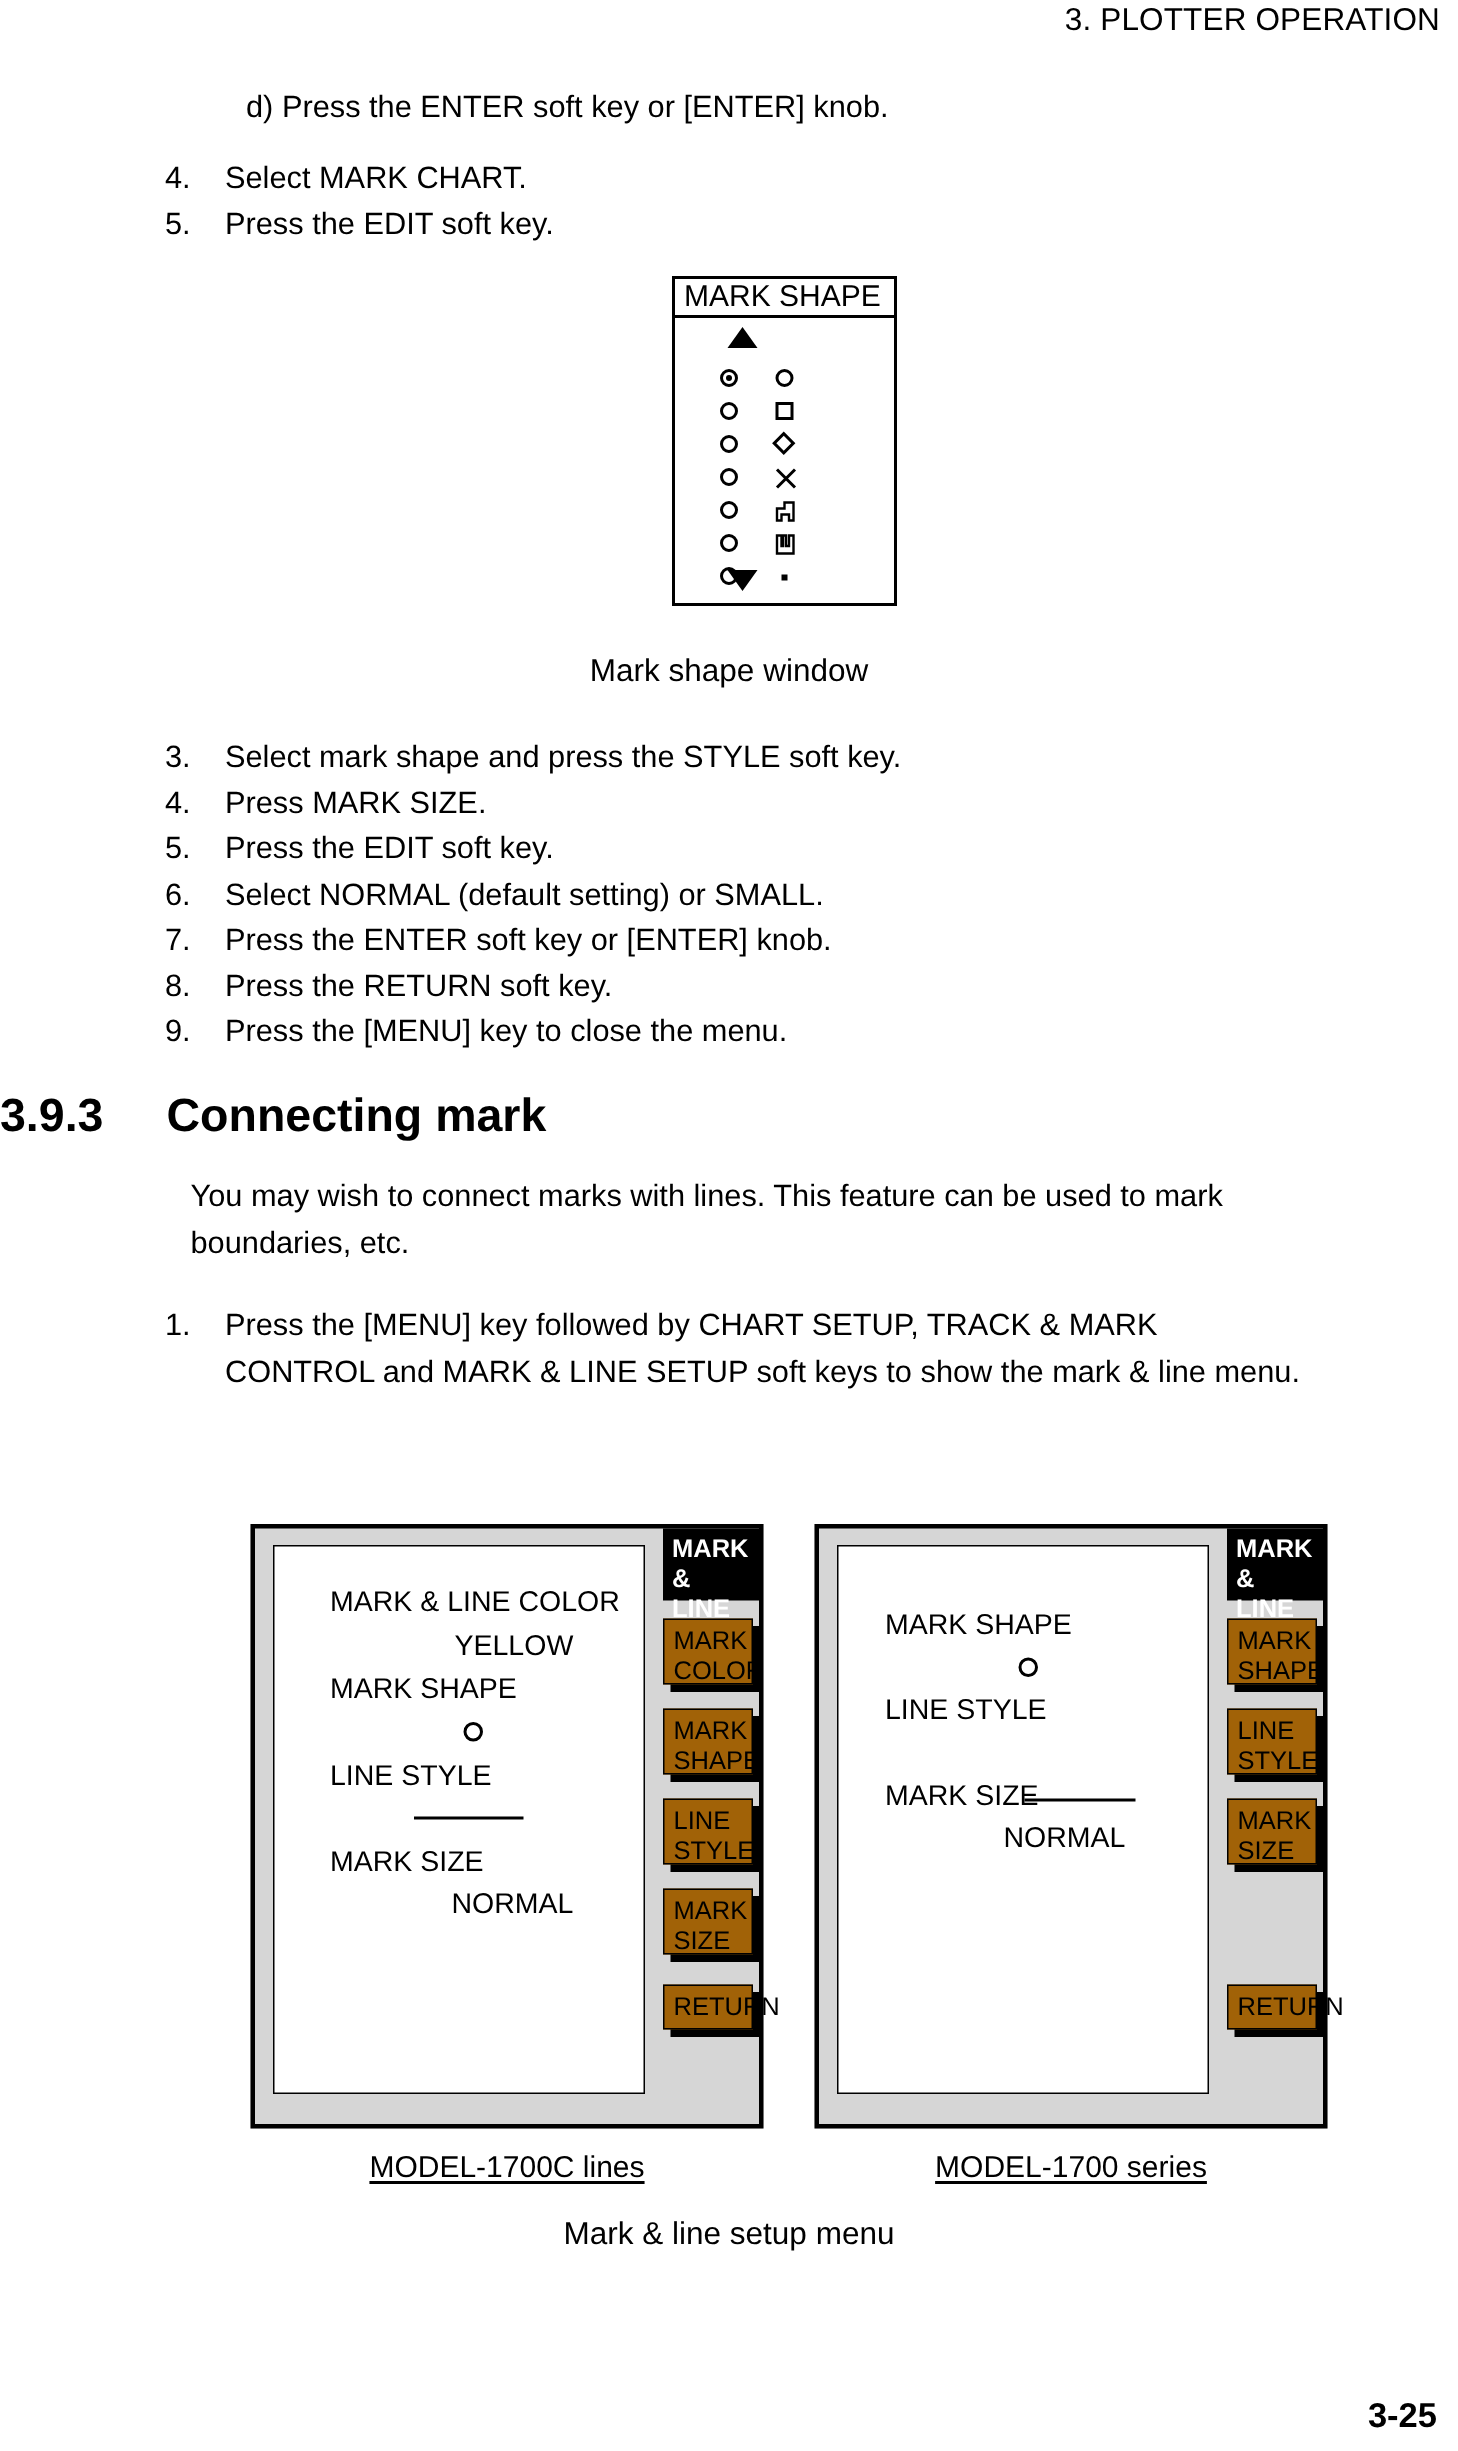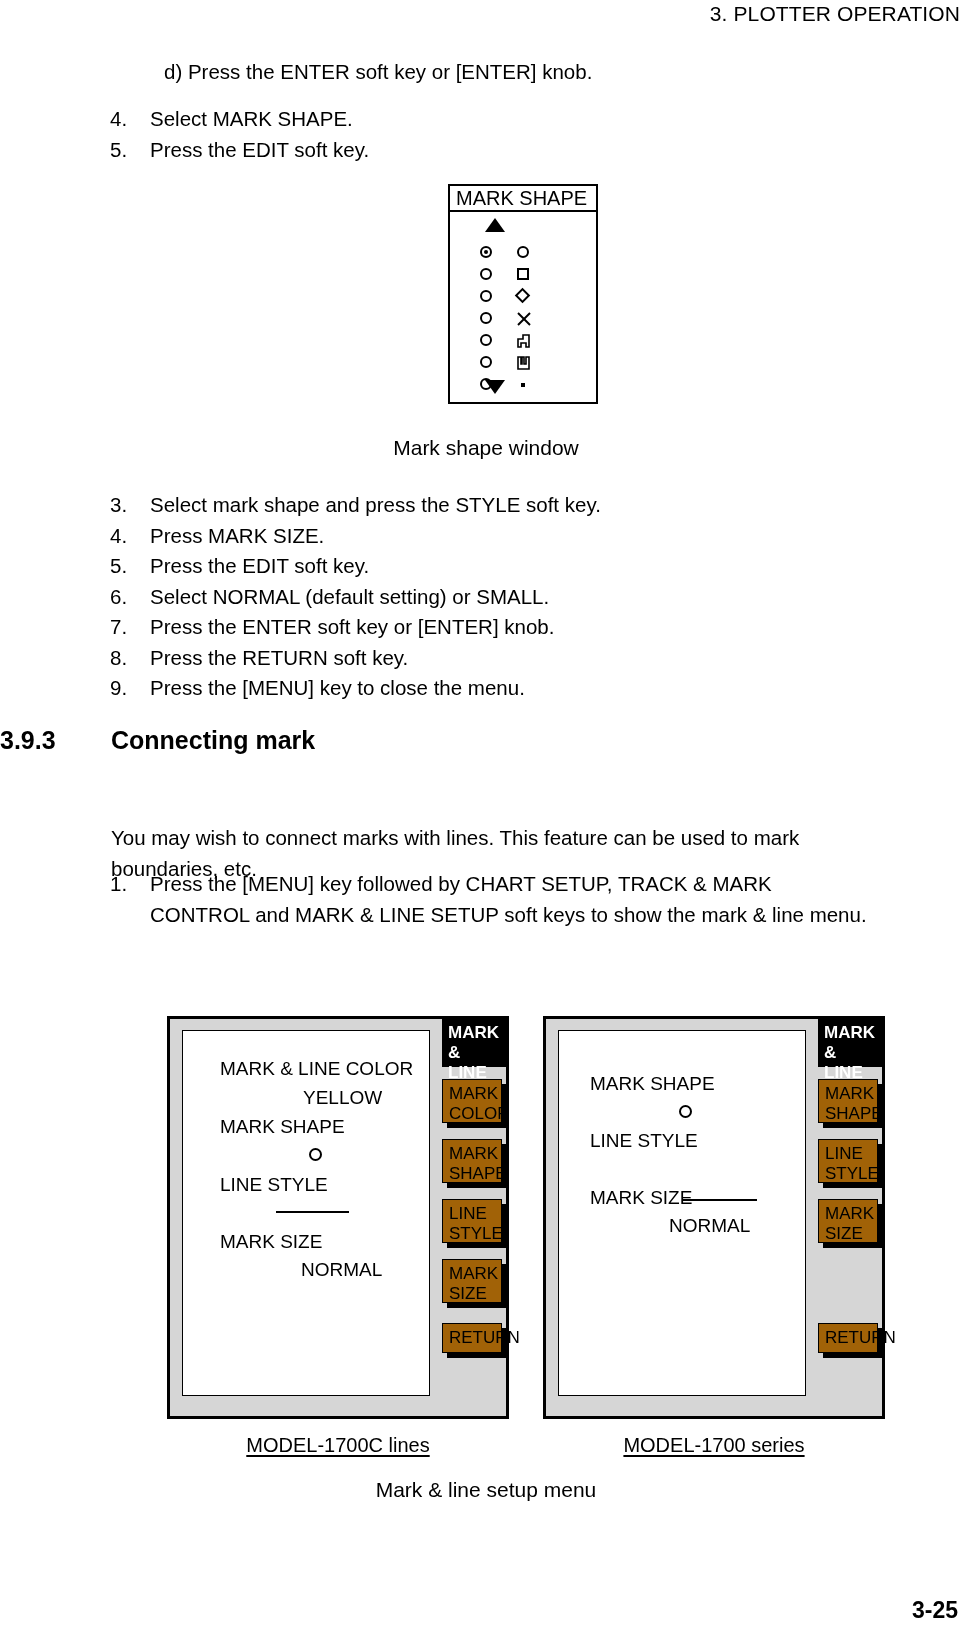--- a/index.html
+++ b/index.html
@@ -61,21 +61,21 @@
   .fig-caption {
     position: absolute;
     font-size: 21px;
     text-align: center;
   }
 
   
   .sec-head {
     position: absolute;
     font-weight: bold;
-    font-size: 25px;
+    font-size: 31px;
   }
   .sec-head .numpart { position: absolute; left: 0; top: 0; }
   .sec-head .titlepart { position: absolute; left: 111px; top: 0; white-space: nowrap; }
 
   .para {
     position: absolute;
     font-size: 20.5px;
     line-height: 30.5px;
   }
 
@@ -251,21 +251,21 @@
 <div class="page-header">3. PLOTTER OPERATION</div>
 
 <div class="sub-step">
   <span class="lbl">d)</span>
   <span>Press the ENTER soft key or [ENTER] knob.</span>
 </div>
 
 <div class="olist" style="left:110px; top:104px; width:700px;">
   <div class="row">
     <span class="num">4.</span>
-    <span class="txt">Select MARK SHAPE.</span>
+    <span class="txt">Select MARK CHART.</span>
   </div>
   <div class="row">
     <span class="num">5.</span>
     <span class="txt">Press the EDIT soft key.</span>
   </div>
 </div>
 
 <div class="mark-shape-window">
   <div class="msw-title">MARK SHAPE</div>
   <div class="msw-body">
@@ -363,21 +363,21 @@
     <span class="num">9.</span>
     <span class="txt">Press the [MENU] key to close the menu.</span>
   </div>
 </div>
 
 <div class="sec-head" style="left:0px; top:726px; width:700px; height:34px;">
   <span class="numpart">3.9.3</span>
   <span class="titlepart">Connecting mark</span>
 </div>
 
-<div class="para" style="left:111px; top:783px; width:770px;margin-top:40px;">You may wish to connect marks with lines. This feature can be used to mark boundaries, etc.</div>
+<div class="para" style="left:127px; top:783px; width:770px;">You may wish to connect marks with lines. This feature can be used to mark boundaries, etc.</div>
 
 <div class="olist" style="left:110px; top:869px; width:760px;">
   <div class="row">
     <span class="num">1.</span>
     <span class="txt">Press the [MENU] key followed by CHART SETUP, TRACK &amp; MARK CONTROL and MARK &amp; LINE SETUP soft keys to show the mark &amp; line menu.</span>
   </div>
 </div>
 
 <div class="menu-screen" style="left:167px; top:1016px; width:342px; height:403px;">
 

